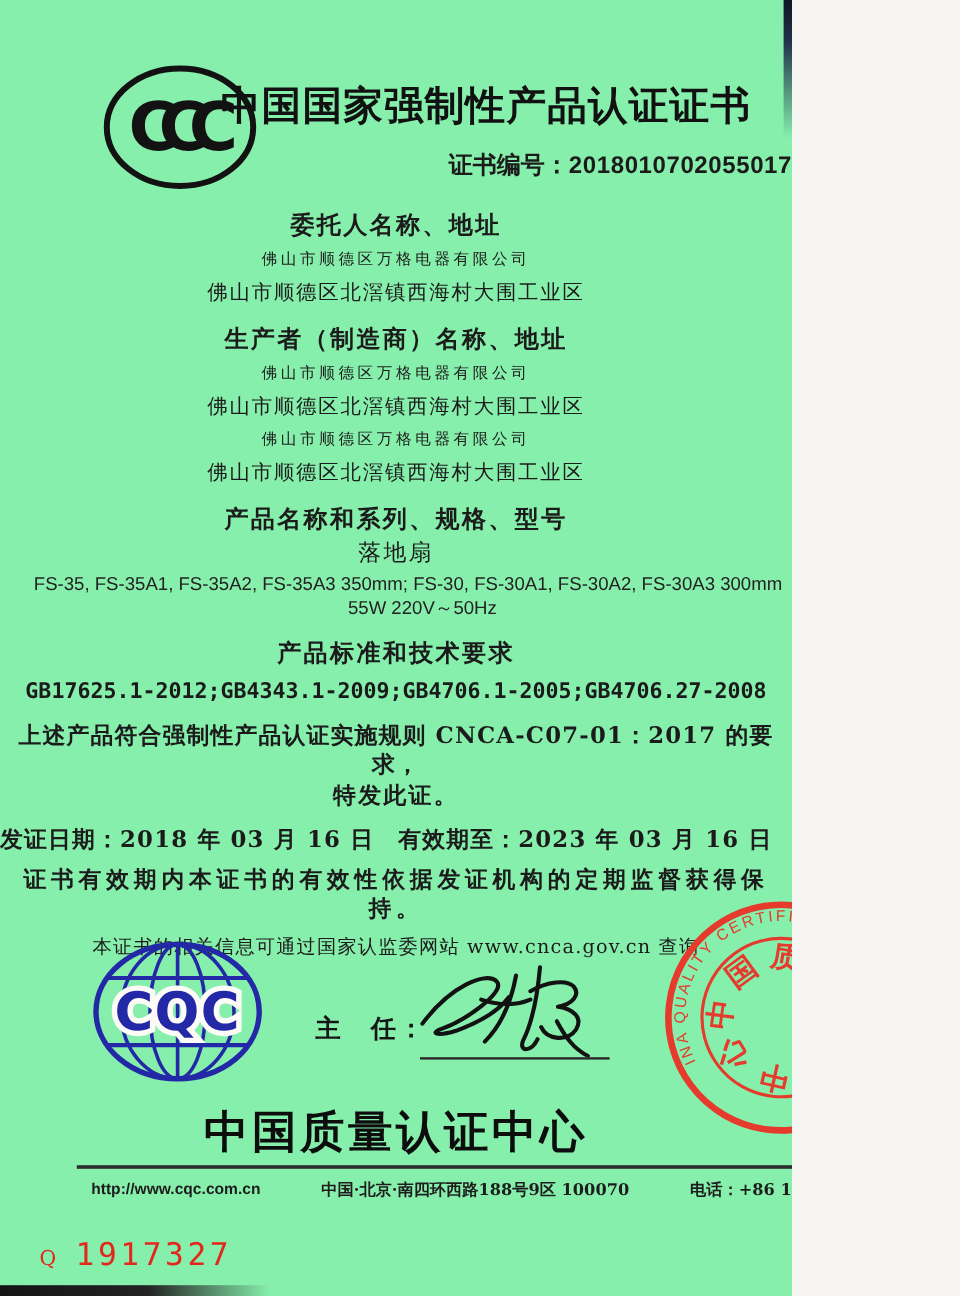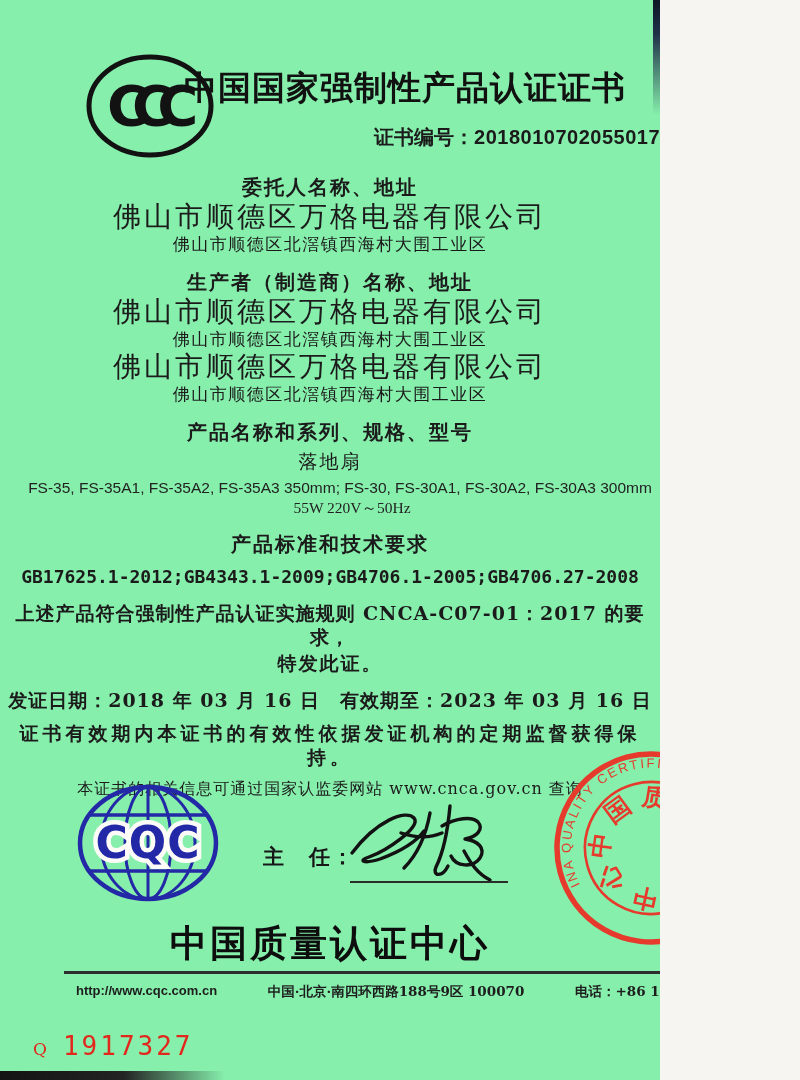--- a/index.html
+++ b/index.html
@@ -17,29 +17,29 @@
   .ccc-logo{position:absolute;left:84px;top:52px;}
   .title{position:absolute;left:160px;right:10px;top:66px;text-align:center;
     font-family:"Liberation Sans",sans-serif;font-weight:bold;font-size:33px;letter-spacing:1px;color:#111;}
   .cert-line{position:absolute;left:0;right:0;top:124px;text-align:right;
     font-weight:bold;font-size:20px;}
   .cert-line .num{font-family:"Liberation Sans",sans-serif;font-weight:bold;letter-spacing:0.5px;}
 
   
   .content{text-align:center;}
   .sec-heading{font-weight:bold;font-size:20px;letter-spacing:2px;margin-top:14px;line-height:26px;}
-  .line-main{font-size:28px;letter-spacing:3px;line-height:26px;margin-top:4px;}
+  .line-main{font-size:13px;letter-spacing:3px;line-height:26px;margin-top:4px;}
   .line-sub{font-size:17px;letter-spacing:1.5px;line-height:22px;margin-top:3px;}
   .line-product{font-size:19px;letter-spacing:2px;line-height:24px;margin-top:4px;}
   .line-models{font-family:"Liberation Sans",sans-serif;font-size:15.5px;line-height:18px;margin-top:6px;color:#222;padding-left:20px;}
-  .line-power{font-family:Liberation Serif, serif;font-size:15.5px;line-height:18px;margin-top:2px;color:#222;padding-left:44px;}
+  .line-power{font-family:Liberation Sans, sans-serif;font-size:15.5px;line-height:18px;margin-top:2px;color:#222;padding-left:44px;}
   .line-gb{font-family:"DejaVu Sans Mono",monospace;font-weight:bold;font-size:18px;letter-spacing:0px;line-height:24px;margin-top:8px;}
   .line-compliance{font-weight:bold;font-size:19px;letter-spacing:1px;line-height:24px;margin-top:12px;}
   .line-compliance2{font-weight:bold;font-size:19px;letter-spacing:2px;line-height:24px;margin-top:2px;}
-  .dates-row{display:flex;justify-content:center;gap:20px;font-weight:bold;font-size:19px;letter-spacing:1px;margin-top:12px;line-height:26px;}
+  .dates-row{display:flex;justify-content:flex-start;gap:20px;font-weight:bold;font-size:19px;letter-spacing:1px;margin-top:12px;line-height:26px;}
   .line-validity{font-weight:bold;font-size:19px;letter-spacing:4px;line-height:24px;margin-top:8px;}
   .line-info{font-size:16px;letter-spacing:1px;line-height:20px;margin-top:10px;}
 
   
   .cqc-logo{position:absolute;left:74px;top:782px;}
   .director{position:absolute;left:263px;top:843px;font-family:Liberation Serif, serif;
     font-size:21px;font-weight:bold;letter-spacing:2px;color:#161616;}
   .signature{position:absolute;left:344px;top:793px;}
   .sign-underline{position:absolute;left:350px;top:881px;width:158px;height:2px;background:#2b2b2b;}
   .seal{position:absolute;left:549px;top:746px;transform:rotate(-15deg);}

